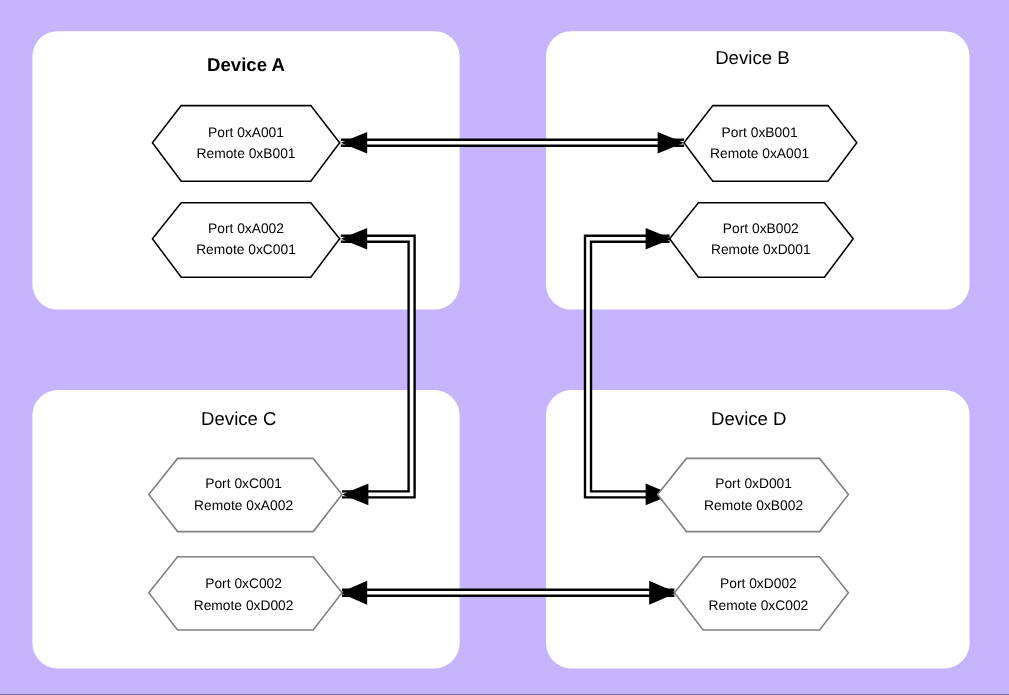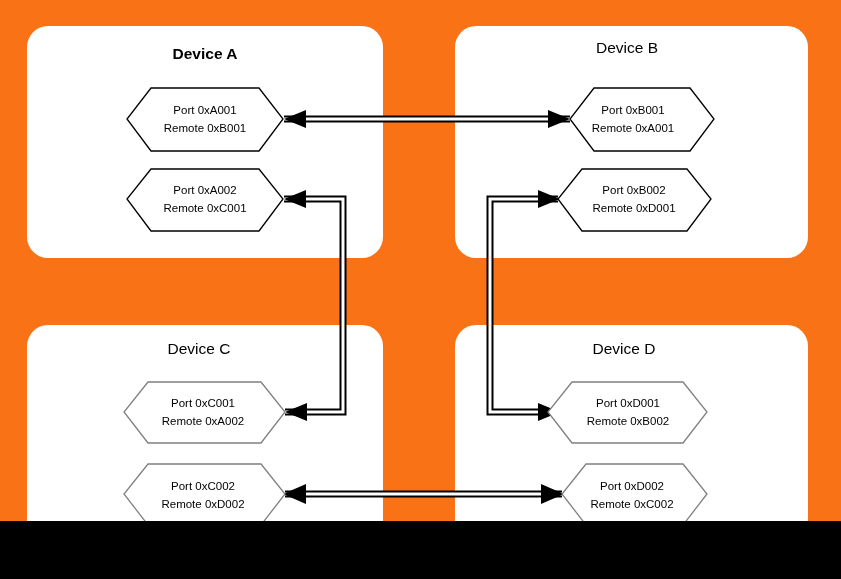--- a/index.html
+++ b/index.html
@@ -7,22 +7,22 @@
     margin: 0;
     padding: 0;
     background: #000000;
   }
   body {
     font-family: "Liberation Sans", "DejaVu Sans", sans-serif;
   }
   #canvas {
     position: relative;
     width: 841px;
-    height: 521px;
-    background: #f97316;
+    height: 579px;
+    background: #c4b5fd;
     overflow: hidden;
   }
   #diagram-svg {
     position: absolute;
     left: 0;
     top: 0;
     width: 841px;
     height: 579px;
     display: block;
   }

